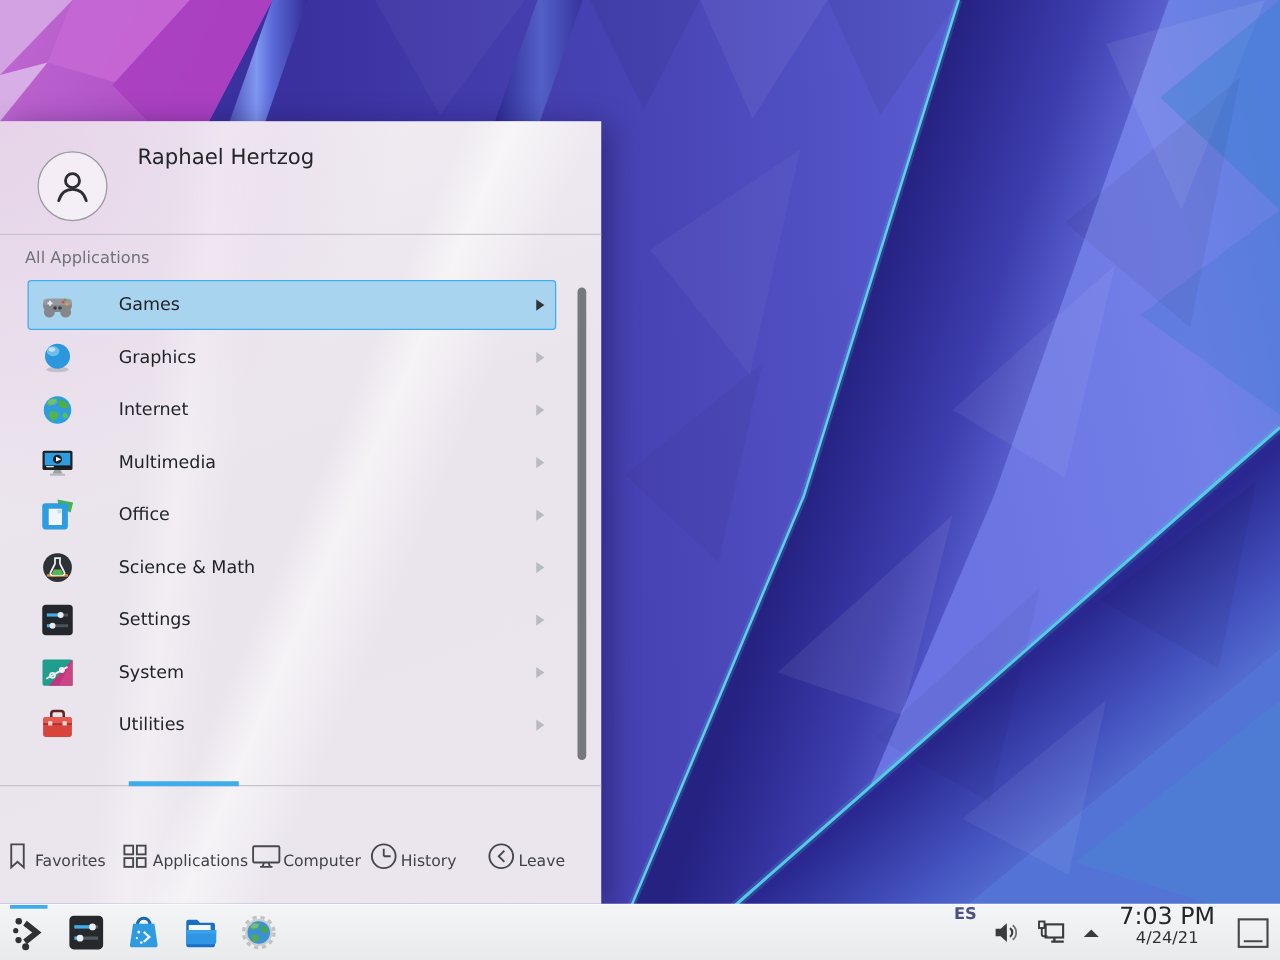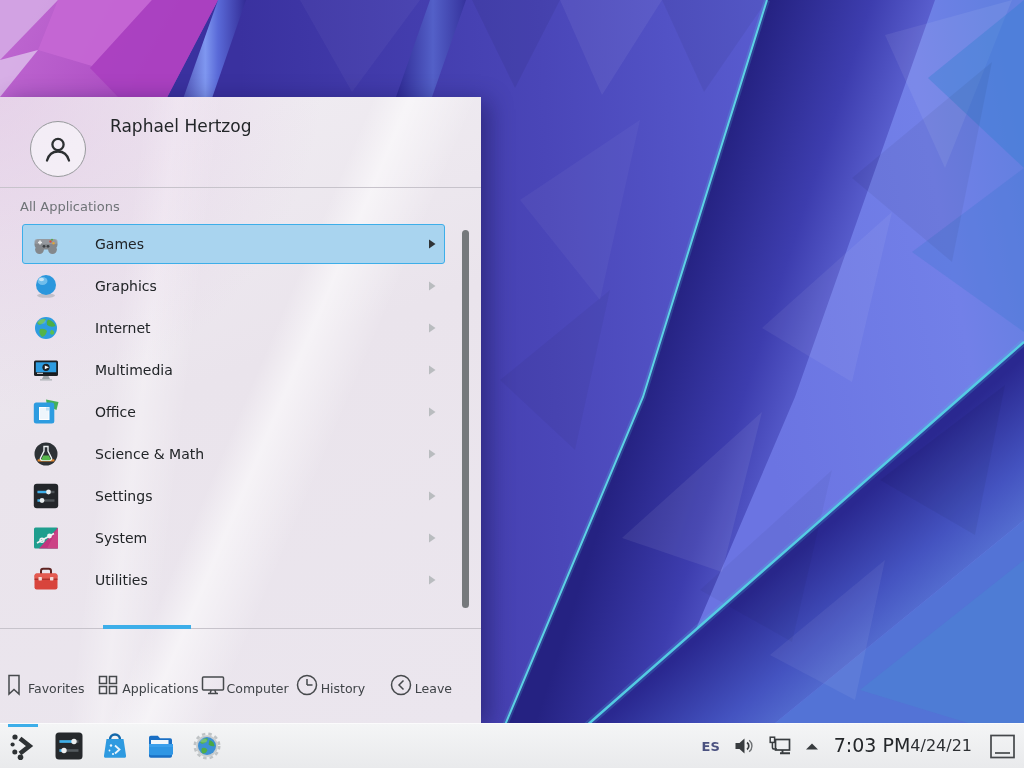--- a/index.html
+++ b/index.html
@@ -44,26 +44,26 @@
   .tab-icon{height:30px;display:flex;align-items:center;justify-content:center;}
   .tab-label{margin-top:7px;font-size:12.5px;color:#3f4347;}
 
   
   .taskbar{position:absolute;left:0;top:723px;width:1024px;height:45px;
     background:linear-gradient(#f4f5f6,#e9eaec);border-top:1px solid #fbfbfc;
     display:flex;align-items:center;box-sizing:border-box;}
   .tb-apps{display:flex;height:100%;}
   .tb-app{position:relative;width:46px;height:100%;display:flex;align-items:center;justify-content:center;}
   .tb-active-line{position:absolute;left:8px;top:0;width:30px;height:3px;background:#3daee9;}
-  .tray{margin-left:auto;display:flex;align-items:center;gap:13px;padding-right:7px;height:100%;}
+  .tray{margin-left:auto;display:flex;gap:13px;padding-right:7px;height:100%;}
   .kbd-layout{font-size:13px;font-weight:bold;color:#4b5280;}
   .tray-icon{display:flex;align-items:center;justify-content:center;}
-  .clock{display:flex;flex-direction:row;align-items:center;line-height:1.05;padding:0 2px;}
+  .clock{display:flex;flex-direction:column;align-items:center;line-height:1.05;padding:0 2px;}
   .clock-time{font-size:19px;color:#24272a;}
-  .clock-date{font-size:16px;color:#2d3033;}
+  .clock-date{font-size:13px;color:#2d3033;}
   .show-desktop{width:30px;height:100%;display:flex;align-items:center;justify-content:center;}
 </style>
 </head>
 <body>
 
 <div class="screen">
 
   <svg class="wallpaper" viewBox="0 0 1024 768" preserveAspectRatio="none">
     <defs>
       <linearGradient id="gLeft" gradientUnits="userSpaceOnUse" x1="240" y1="60" x2="790" y2="40">

